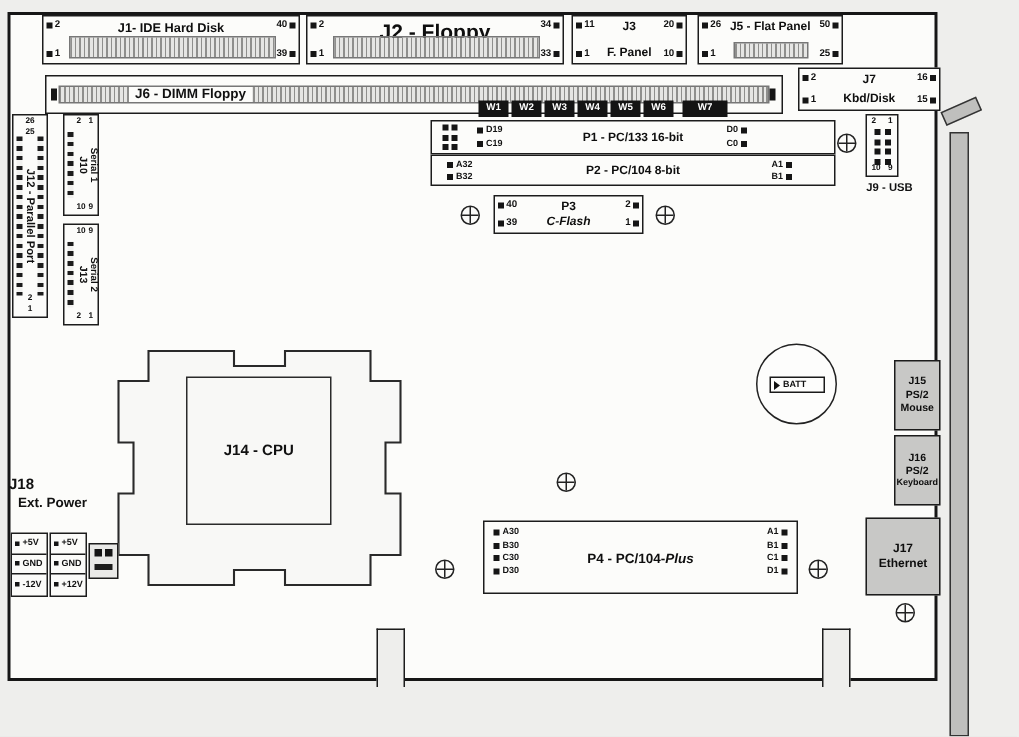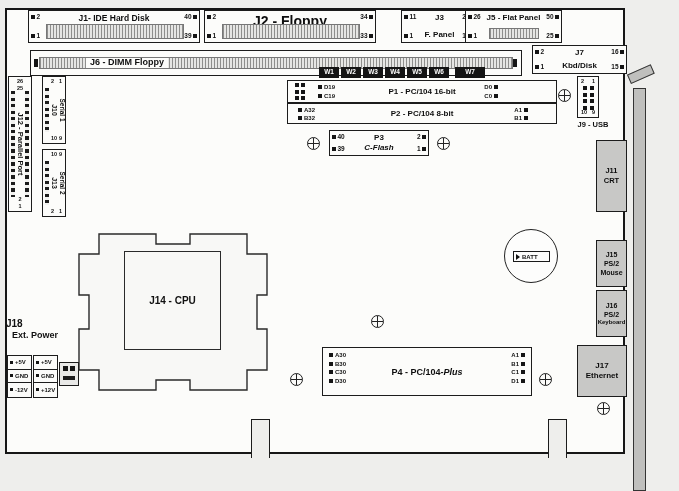--- a/index.html
+++ b/index.html
@@ -87,21 +87,21 @@
     <div class="corner tr">
         <span class="num">34</span>
         <span class="sq"></span>
       </div>
     <div class="corner br">
         <span class="num">33</span>
         <span class="sq"></span>
       </div>
   </div>
 
-  <div class="box" style="left:381px;top:10px;width:77px;height:33px;margin-left:20px;">
+  <div class="box" style="left:381px;top:10px;width:77px;height:33px;">
     <div class="clabel" style="top:3px;font-size:8px;">J3</div>
     <div class="clabel" style="bottom:3px;font-size:8px;">F. Panel</div>
     <div class="corner tl">
         <span class="sq"></span>
         <span class="num">11</span>
       </div>
     <div class="corner bl">
         <span class="sq"></span>
         <span class="num">1</span>
       </div>
@@ -198,21 +198,21 @@
     <div class="sideLbl" style="left:30px;top:3px;">
       <div class="row">
           <span class="sq"></span>
           <span>D19</span>
         </div>
       <div class="row">
           <span class="sq"></span>
           <span>C19</span>
         </div>
     </div>
-    <div class="clabel" style="top:7px;font-size:8px;">P1 - PC/104 16-bit</div>
+    <div class="clabel" style="top:7px;font-size:8px;">P1 - PC/133 16-bit</div>
     <div class="sideLbl" style="right:58px;top:3px;align-items:flex-end;">
       <div class="row">
           <span>D0</span>
           <span class="sq"></span>
         </div>
       <div class="row">
           <span>C0</span>
           <span class="sq"></span>
         </div>
     </div>
@@ -344,24 +344,20 @@
     <span style="font-size:10px;font-weight:bold;">J14 - CPU</span>
   </div>
 
   <div class="abs" style="left:504px;top:229px;width:54px;height:54px;border:1.5px solid #222;border-radius:50%;background:#fdfdfc;box-sizing:border-box;">
     <div class="abs" style="left:8px;top:21px;width:37px;height:11px;border:1.2px solid #1a1a1a;background:#fdfdfc;box-sizing:border-box;display:flex;align-items:center;padding-left:2px;">
       <span class="tri"></span>
       <span style="font-size:6px;font-weight:bold;line-height:1;">BATT</span>
     </div>
   </div>
 
-  <div class="gbox" style="left:596px;top:140px;width:31px;height:72px;">
-    <div class="glbl">J11</div>
-    <div class="glbl">CRT</div>
-  </div>
   <div class="gbox" style="left:596px;top:240px;width:31px;height:47px;">
     <div class="glbl" style="font-size:7px;">J15</div>
     <div class="glbl" style="font-size:7px;">PS/2</div>
     <div class="glbl" style="font-size:7px;">Mouse</div>
   </div>
   <div class="gbox" style="left:596px;top:290px;width:31px;height:47px;">
     <div class="glbl" style="font-size:7px;">J16</div>
     <div class="glbl" style="font-size:7px;">PS/2</div>
     <div class="glbl" style="font-size:6px;">Keyboard</div>
   </div>

